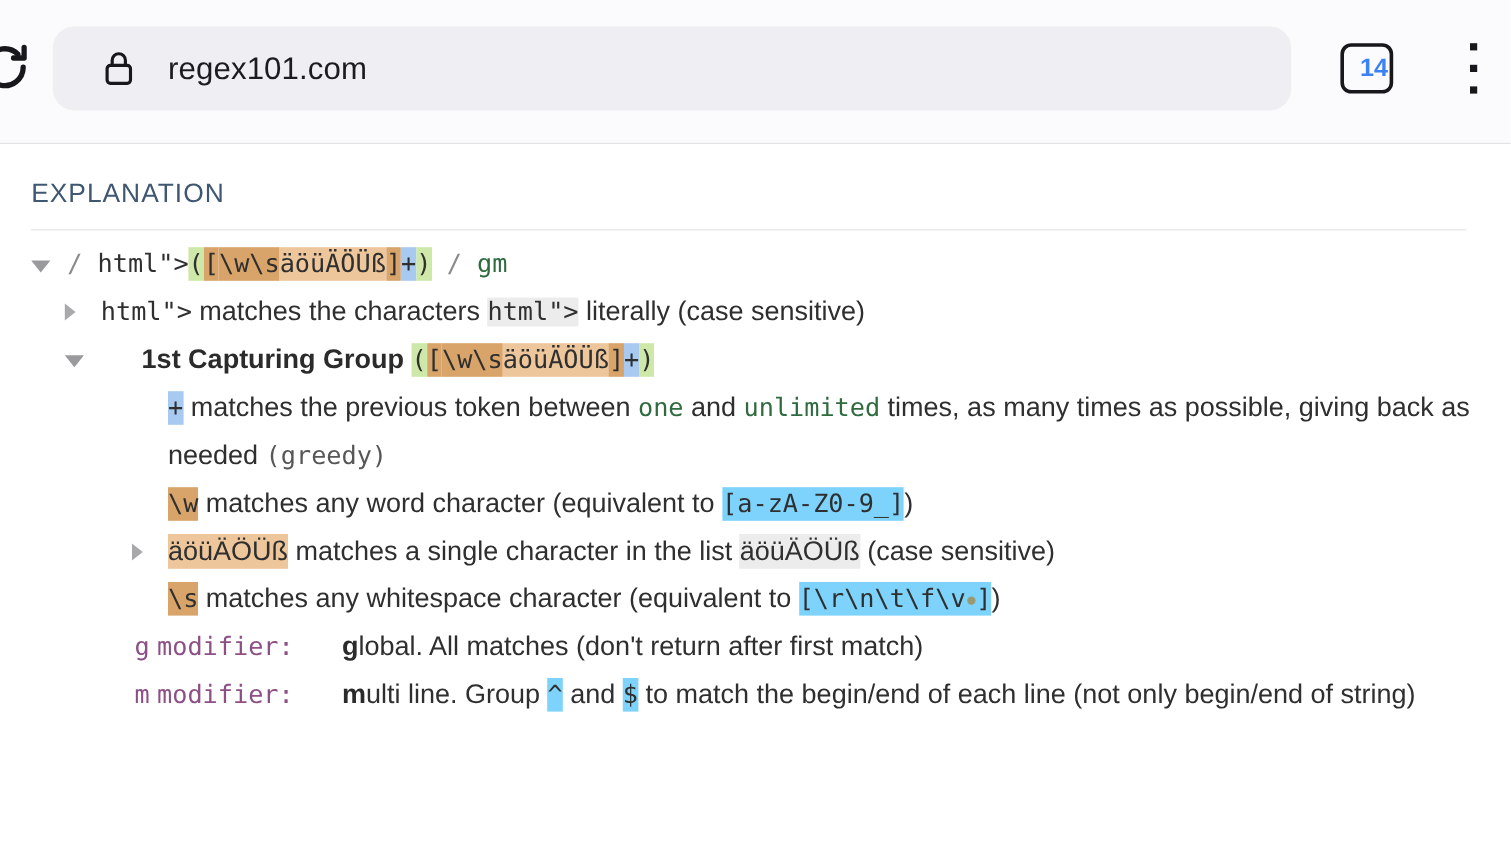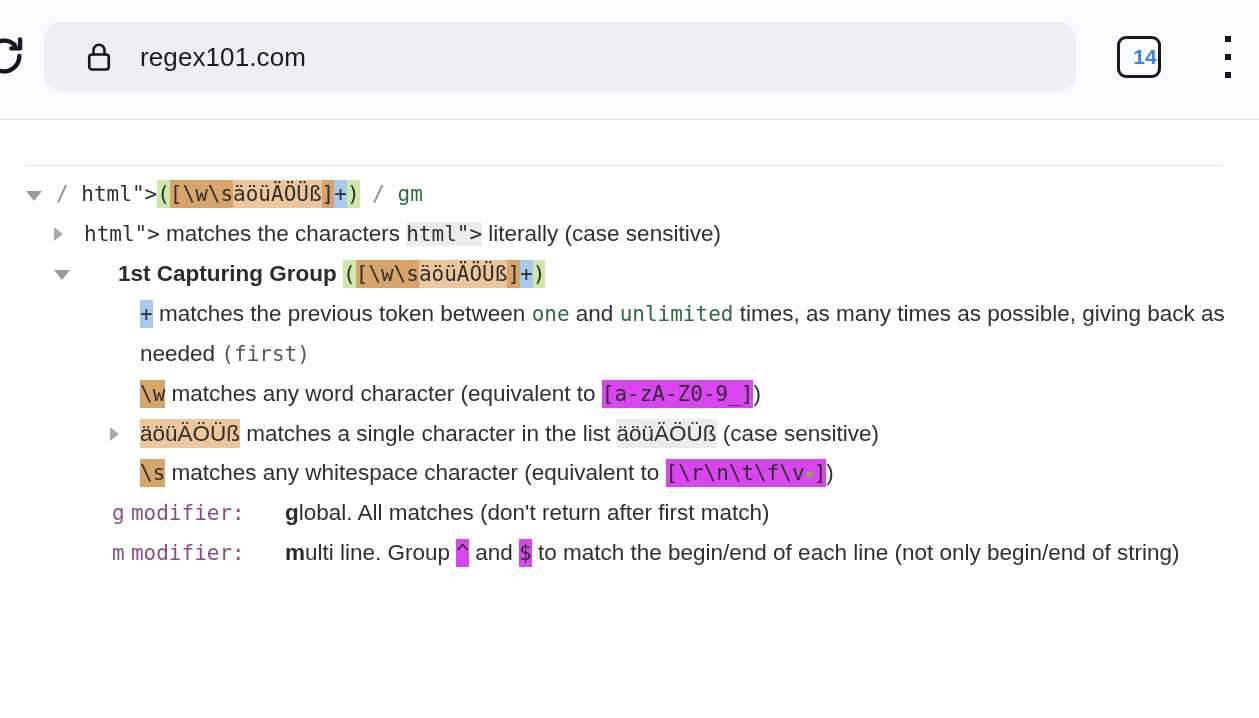--- a/index.html
+++ b/index.html
@@ -178,21 +178,21 @@
   }
   .bold { font-weight: bold; color: #2b2b2b; margin-left: 34px; }
 
   
   .hl-group   { background: #cde8a8; }
   .hl-class-a { background: #d9a469; }
   .hl-class-b { background: #edc79b; }
   .hl-plus    { background: #a8c9f0; }
   .hl-tan     { background: #edc79b; }
   .hl-tandark { background: #d9a469; }
-  .hl-yellow  { background: #d946ef; }
+  .hl-yellow  { background: #7dd3fc; }
   .hl-gray    { background: #ececec; }
 
   .tok { padding: 2px 0; }
   .green-txt { color: #2f6b3f; }
   .gray-txt { color: #575757; }
   .purple-txt { color: #8c4f86; }
   .slash { color: #8b8b8b; }
 
   .space-dot {
     display: inline-block;
@@ -230,20 +230,21 @@
 
   <div class="menu-dots">
     <i></i>
     <i></i>
     <i></i>
   </div>
 </div>
 
 <div class="panel">
 
+  <div class="panel-title">EXPLANATION</div>
   <div class="panel-rule"></div>
 
   <div class="tree">
 
     <div class="row lv0">
       <div class="row-inner">
         <span class="tri tri-down"></span>
         <span class="content mono"><span class="slash">/</span> <span>html"&gt;</span><span class="tok hl-group">(</span><span class="tok hl-class-a">[</span><span class="tok hl-class-a">\w\s</span><span class="tok hl-class-b">äöüÄÖÜß</span><span class="tok hl-class-a">]</span><span class="tok hl-plus">+</span><span class="tok hl-group">)</span> <span class="slash">/</span> <span class="green-txt">gm</span></span>
       </div>
     </div>
@@ -258,21 +259,21 @@
     <div class="row lv1">
       <div class="row-inner">
         <span class="tri tri-down"></span>
         <span class="content"><span class="bold">1st Capturing Group</span> <span class="mono tok hl-group">(</span><span class="mono tok hl-class-a">[</span><span class="mono tok hl-class-a">\w\s</span><span class="mono tok hl-class-b">äöüÄÖÜß</span><span class="mono tok hl-class-a">]</span><span class="mono tok hl-plus">+</span><span class="mono tok hl-group">)</span></span>
       </div>
     </div>
 
 
     <div class="row lv3nt">
       <div class="row-inner">
-        <span class="content"><span class="mono tok hl-plus">+</span><span> matches the previous token between </span><span class="mono green-txt">one</span><span> and </span><span class="mono green-txt">unlimited</span><span> times, as many times as possible, giving back as needed </span><span class="mono gray-txt">(first)</span></span>
+        <span class="content"><span class="mono tok hl-plus">+</span><span> matches the previous token between </span><span class="mono green-txt">one</span><span> and </span><span class="mono green-txt">unlimited</span><span> times, as many times as possible, giving back as needed </span><span class="mono gray-txt">(greedy)</span></span>
       </div>
     </div>
 
     <div class="row lv3nt">
       <div class="row-inner">
         <span class="content"><span class="mono tok hl-tandark">\w</span><span> matches any word character (equivalent to </span><span class="mono tok hl-yellow">[a-zA-Z0-9_]</span><span>)</span></span>
       </div>
     </div>
 
     <div class="row lv3">

